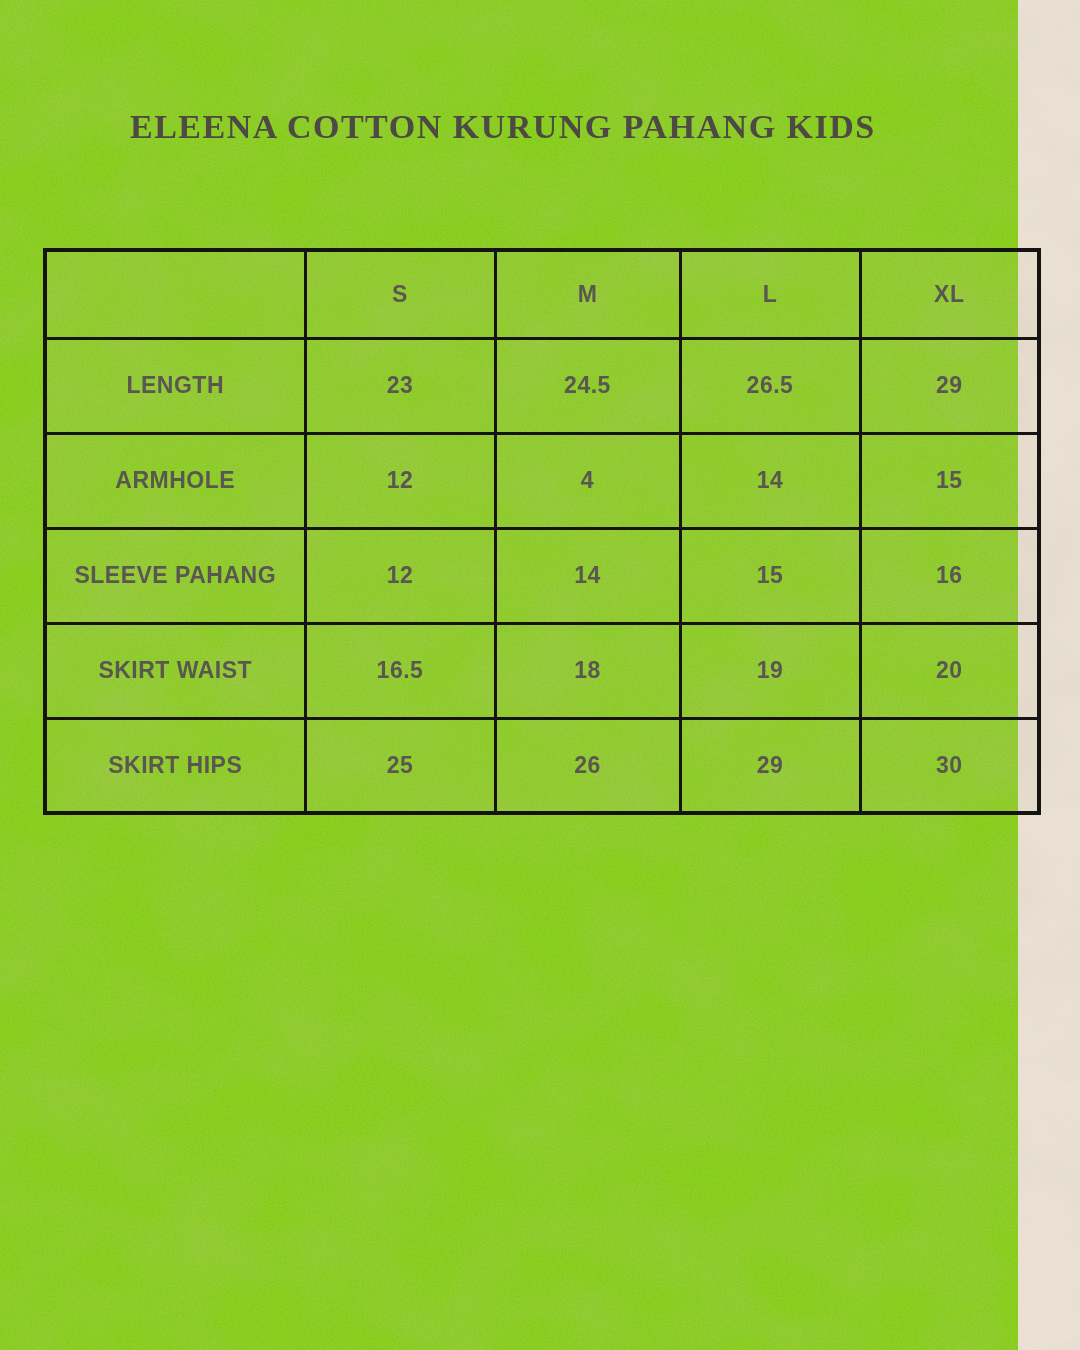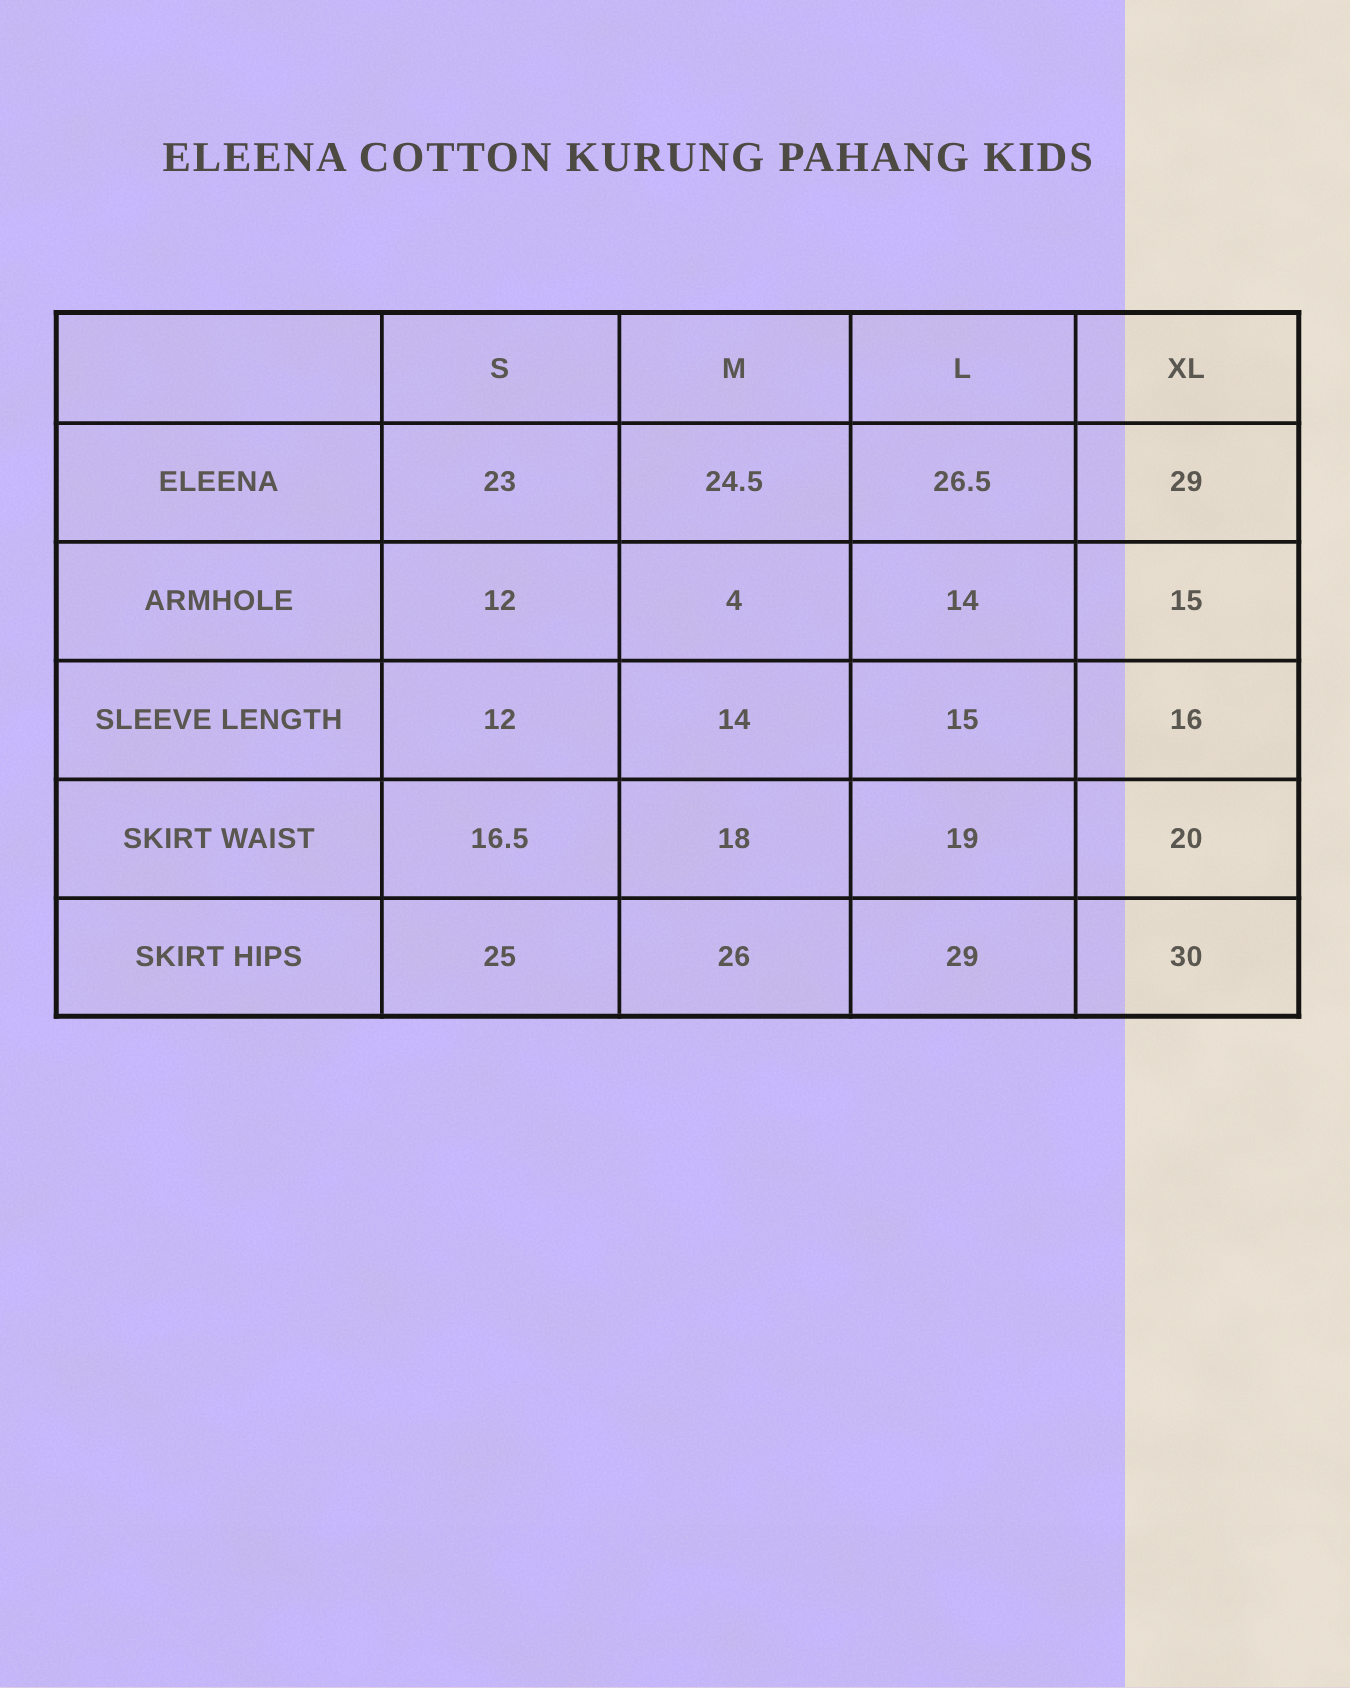--- a/index.html
+++ b/index.html
@@ -6,23 +6,23 @@
     margin: 0;
     padding: 0;
     width: 1080px;
     height: 1350px;
     overflow: hidden;
     background: #e9e0d2;
     font-family: "Liberation Sans", sans-serif;
   }
   .page {
     position: relative;
-    width: 900px;
+    width: 1018px;
     height: 1350px;
-    background: #c4b5fd;
+    background: #84cc16;
   }
   .texture {
     position: absolute;
     left: 0; top: 0;
     width: 1080px;
     height: 1350px;
     pointer-events: none;
   }
   .title {
     position: absolute;
@@ -98,35 +98,35 @@
     </colgroup>
     <tbody>
       <tr class="header-row">
         <td></td>
         <td>S</td>
         <td>M</td>
         <td>L</td>
         <td>XL</td>
       </tr>
       <tr class="data-row">
-        <td>ELEENA</td>
+        <td>LENGTH</td>
         <td>23</td>
         <td>24.5</td>
         <td>26.5</td>
         <td>29</td>
       </tr>
       <tr class="data-row">
         <td>ARMHOLE</td>
         <td>12</td>
         <td>4</td>
         <td>14</td>
         <td>15</td>
       </tr>
       <tr class="data-row">
-        <td>SLEEVE LENGTH</td>
+        <td>SLEEVE PAHANG</td>
         <td>12</td>
         <td>14</td>
         <td>15</td>
         <td>16</td>
       </tr>
       <tr class="data-row">
         <td>SKIRT WAIST</td>
         <td>16.5</td>
         <td>18</td>
         <td>19</td>

